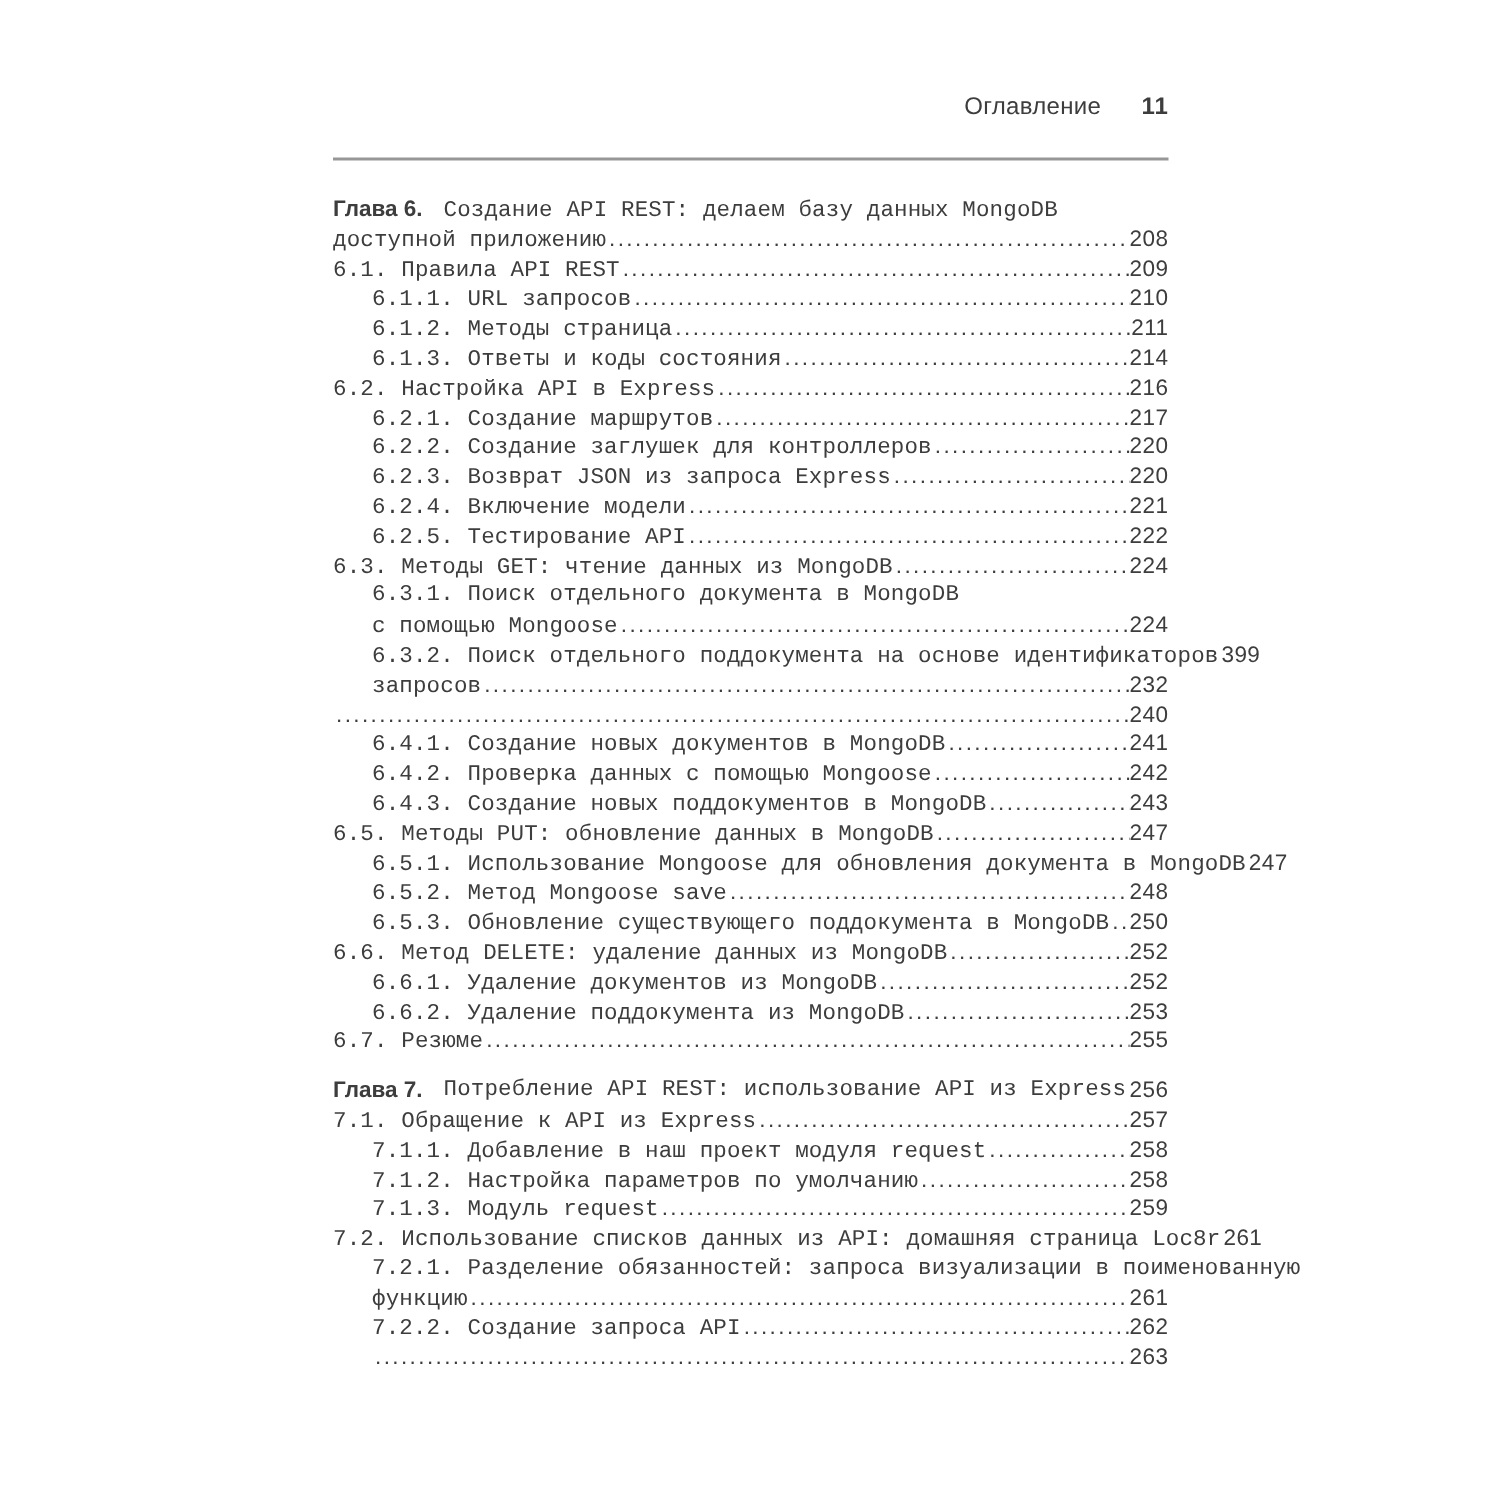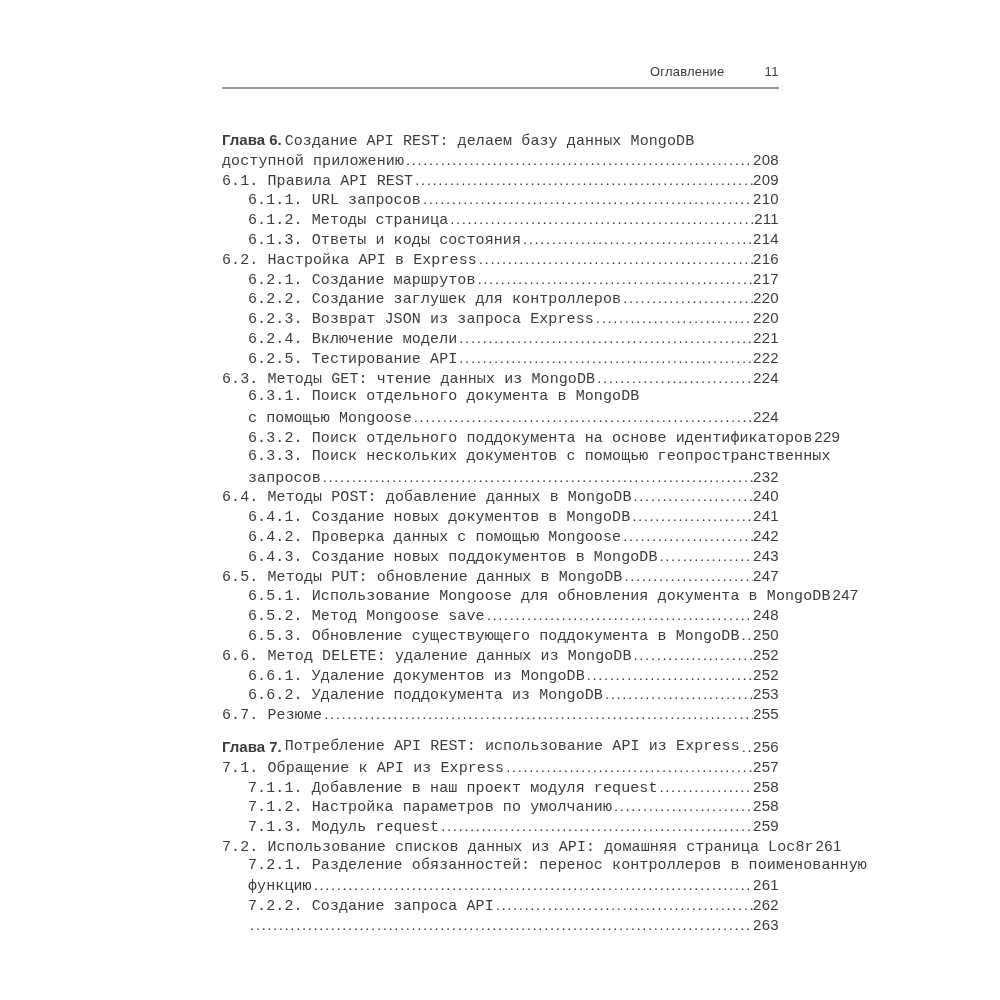--- a/index.html
+++ b/index.html
@@ -19,46 +19,46 @@
     position: relative;
     width: 1000px; height: 1000px;
     background: var(--bg);
   }
   .running-head {
     position: absolute;
     left: 222px; width: 557px; top: 63px;
     display: flex;
     justify-content: flex-end;
     align-items: baseline;
-    font-size: 13px;
+    font-size: 16px;
     line-height: 18px;
-    padding-bottom: 6px;
+    padding-bottom: 24px;
     border-bottom: 2px solid var(--rule);
   }
   .running-head .head-title { letter-spacing: 0.2px; }
   .running-head .head-num {
-    font-weight: 400;
-    margin-left: 40px;
+    font-weight: 700;
+    margin-left: 27px;
     letter-spacing: 0.5px;
   }
   .toc {
     position: absolute;
     left: 222px; width: 557px; top: 130px;
     font-size: 15px;
   }
   .toc-row {
     display: flex;
     align-items: baseline;
     line-height: 19.8px;
     height: 19.8px;
     white-space: nowrap;
   }
   .toc-row.indent-1 { padding-left: 26px; }
   .toc-row.gap { margin-top: 13px; align-items: center; }
-  .bold { font-weight: 700; margin-right: 3px; }
+  .bold { font-weight: 700; margin-right: 14px; }
   .entry-text { flex: 0 0 auto; letter-spacing: 0.1px; font-family: Liberation Mono, monospace; }
   .leader {
     flex: 1 1 auto;
     min-width: 0;
     overflow: hidden;
     white-space: nowrap;
     letter-spacing: 1.6px;
     padding-left: 2px;
     color: var(--text);
   }
@@ -147,32 +147,28 @@
         <span class="entry-text">6.3.1. Поиск отдельного документа в MongoDB</span>
       </div>
       <div class="toc-row indent-1">
         <span class="entry-text">с помощью Mongoose</span>
         <span class="leader">........................................................................................................................................................................................................</span>
         <span class="page-num">224</span>
       </div>
       <div class="toc-row indent-1">
         <span class="entry-text">6.3.2. Поиск отдельного поддокумента на основе идентификаторов</span>
         <span class="leader">........................................................................................................................................................................................................</span>
-        <span class="page-num">229</span>
-      </div>
-      <div class="toc-row indent-1">
-        <span class="entry-text">6.3.3. Поиск нескольких документов с помощью геопространственных</span>
+        <span class="page-num">399</span>
       </div>
       <div class="toc-row indent-1">
         <span class="entry-text">запросов</span>
         <span class="leader">........................................................................................................................................................................................................</span>
         <span class="page-num">232</span>
       </div>
       <div class="toc-row indent-0">
-        <span class="entry-text">6.4. Методы POST: добавление данных в MongoDB</span>
         <span class="leader">........................................................................................................................................................................................................</span>
         <span class="page-num">240</span>
       </div>
       <div class="toc-row indent-1">
         <span class="entry-text">6.4.1. Создание новых документов в MongoDB</span>
         <span class="leader">........................................................................................................................................................................................................</span>
         <span class="page-num">241</span>
       </div>
       <div class="toc-row indent-1">
         <span class="entry-text">6.4.2. Проверка данных с помощью Mongoose</span>
@@ -249,21 +245,21 @@
         <span class="entry-text">7.1.3. Модуль request</span>
         <span class="leader">........................................................................................................................................................................................................</span>
         <span class="page-num">259</span>
       </div>
       <div class="toc-row indent-0">
         <span class="entry-text">7.2. Использование списков данных из API: домашняя страница Loc8r</span>
         <span class="leader">........................................................................................................................................................................................................</span>
         <span class="page-num">261</span>
       </div>
       <div class="toc-row indent-1">
-        <span class="entry-text">7.2.1. Разделение обязанностей: перенос контроллеров в поименованную</span>
+        <span class="entry-text">7.2.1. Разделение обязанностей: запроса визуализации в поименованную</span>
       </div>
       <div class="toc-row indent-1">
         <span class="entry-text">функцию</span>
         <span class="leader">........................................................................................................................................................................................................</span>
         <span class="page-num">261</span>
       </div>
       <div class="toc-row indent-1">
         <span class="entry-text">7.2.2. Создание запроса API</span>
         <span class="leader">........................................................................................................................................................................................................</span>
         <span class="page-num">262</span>

